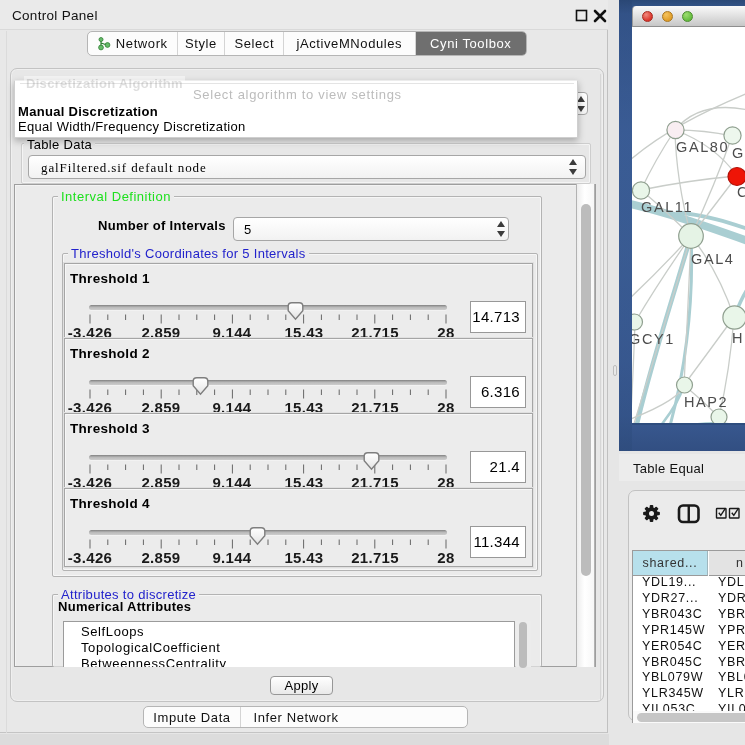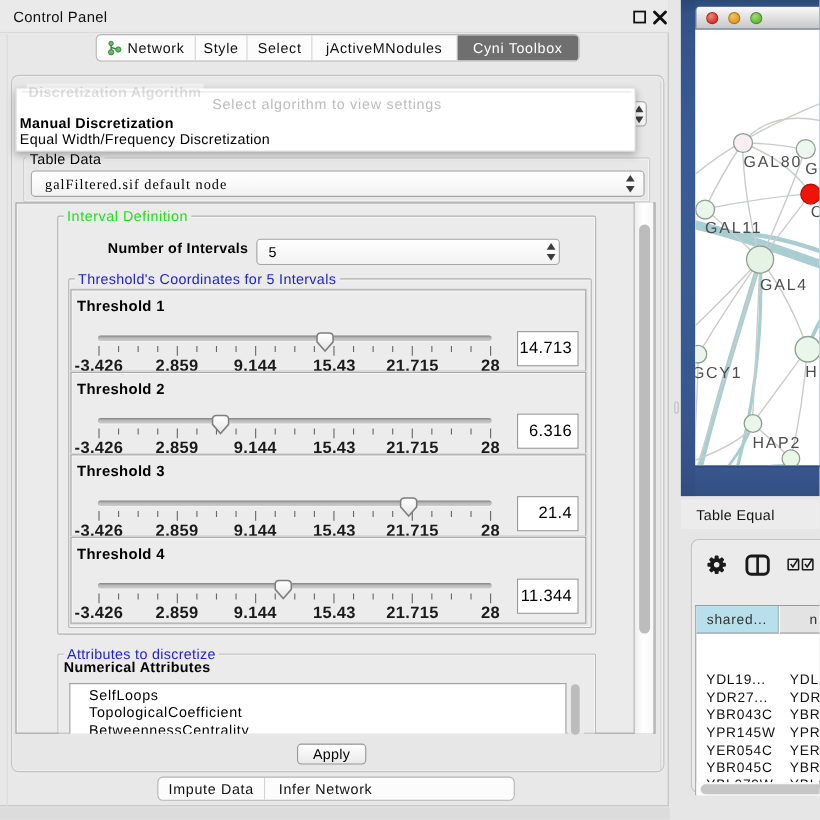--- a/index.html
+++ b/index.html
@@ -31,21 +31,21 @@
 #netwin{position:absolute;left:619px;top:0;width:126px;height:451px;background:linear-gradient(180deg,#2b4976 0px,#3c5f9b 14px,#406399 55%,#3a5a92 92%,#324f82 100%);}
 #nettitle{position:absolute;left:632px;top:6px;width:113px;height:21px;background:linear-gradient(180deg,#fafafa,#c7c7c7);border-bottom:1px solid #8f8f8f;border-top-left-radius:4px;border-left:1px solid #9a9a9a;}
 .light{position:absolute;top:11px;width:11px;height:11px;border-radius:50%;}
 #netcanvas{position:absolute;left:632px;top:27px;width:113px;height:396px;background:#fff;overflow:hidden;}
 #tpbar{position:absolute;left:619px;top:454px;width:126px;height:27px;background:#ececec;}
 #tpbar span{position:absolute;left:14px;top:7px;font-size:13px;color:#111;}
 #tpanel{position:absolute;left:628px;top:490px;width:130px;height:231px;background:#ebebeb;border:1px solid #c2c2c2;border-radius:7px;}
 #ttable{position:absolute;left:632px;top:550px;width:113px;height:173px;background:#fff;border-top:1px solid #9b9b9b;border-left:1px solid #9b9b9b;overflow:hidden;}
 .hd1{position:absolute;left:0;top:0;width:75px;height:25px;background:#b7e0ec;border-right:1px solid #9fb6bd;border-bottom:1px solid #9a9a9a;font-size:12.5px;color:#333;text-align:center;padding-top:5px;letter-spacing:0.7px;}
 .hd2{position:absolute;left:76px;top:0;width:37px;height:25px;background:#e3e3e3;border-bottom:1px solid #9a9a9a;font-size:12.5px;color:#333;padding:5px 0 0 27px;}
-.trow{position:absolute;font-size:12.5px;color:#111;white-space:nowrap;letter-spacing:0.7px;margin-top:36px;}
+.trow{position:absolute;font-size:12.5px;color:#111;white-space:nowrap;letter-spacing:0.7px;}
 </style></head><body>
 
 <div id="cp"></div>
 <div id="cptitle">
     <span>Control Panel</span>
   </div>
 <svg class="abs" style="left:575px;top:9px;" width="34" height="15" viewBox="0 0 34 15">
     <rect x="1.5" y="1.5" width="10" height="10" fill="none" stroke="#111" stroke-width="1.6"></rect>
     <path d="M20,2 L30,12 M30,2 L20,12" stroke="#111" stroke-width="2.6" stroke-linecap="round"></path>
   </svg>

